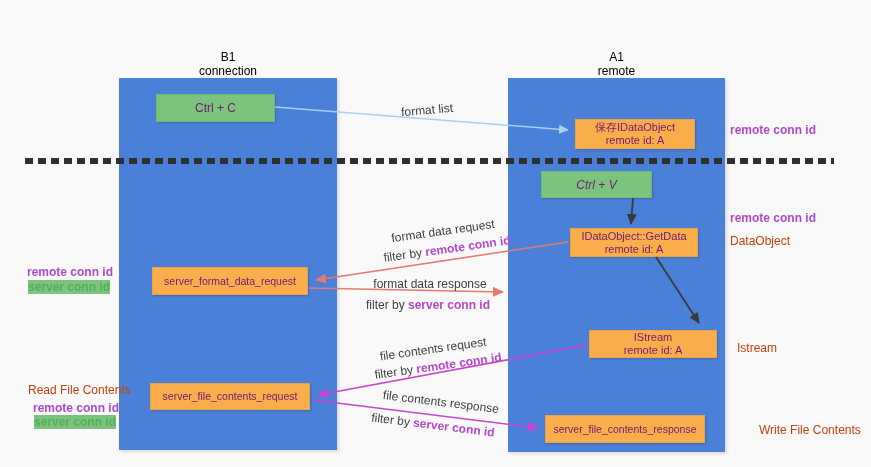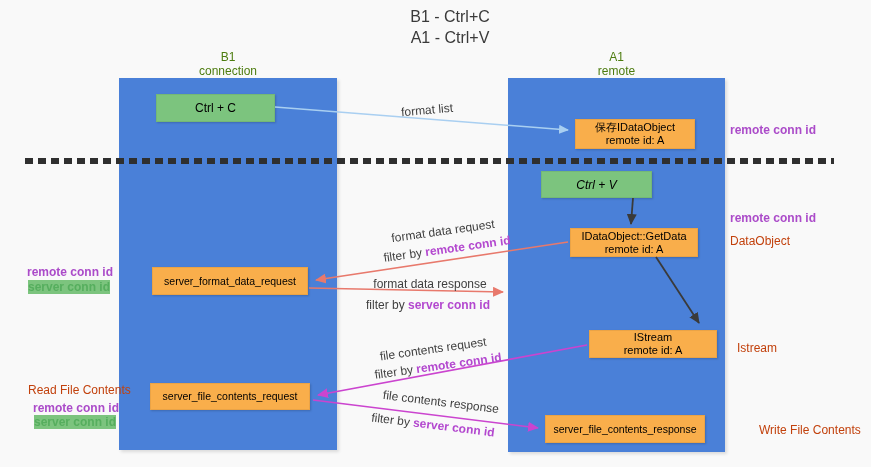--- a/index.html
+++ b/index.html
@@ -1,44 +1,40 @@
 <!DOCTYPE html>
 <html><head>
 <meta charset="utf-8">
 <style>
   html,body{margin:0;padding:0;background:#f9f9f9;font-family:"Liberation Sans","DejaVu Sans",sans-serif;}
   #canvas{position:relative;width:871px;height:467px;background:#f9f9f9;overflow:hidden;}
   .abs{position:absolute;}
   .title{left:240px;top:6px;width:420px;text-align:center;font-size:16px;line-height:21px;color:#3a3a3a;}
-  .col-header{top:50px;text-align:center;font-size:12px;line-height:14px;color:#4d7c0f;}
+  .col-header{top:50px;text-align:center;font-size:12px;line-height:14px;color:#000000;}
   .column{background:#4a80d8;box-shadow:2px 2px 3px rgba(0,0,0,0.12);z-index:1;}
   .dashline{left:25px;top:158px;width:809px;height:6px;z-index:3;
     background:repeating-linear-gradient(90deg,#2f2f2f 0 8px,transparent 8px 13px);}
   .node{z-index:4;display:flex;flex-direction:column;align-items:center;justify-content:center;
-    color:#000000;text-align:center;box-shadow:1px 1px 2px rgba(0,0,0,0.18);border:1px solid rgba(0,0,0,0.06);box-sizing:border-box;}
+    color:#701a75;text-align:center;box-shadow:1px 1px 2px rgba(0,0,0,0.18);border:1px solid rgba(0,0,0,0.06);box-sizing:border-box;}
   .green{background:#7cc47e;font-size:12px;}
   .orange{background:#f9ae4b;font-size:11px;line-height:13px;}
   .orange.single{font-size:10.5px;}
   .ann{z-index:6;font-size:12px;color:#3f3f3f;white-space:nowrap;transform-origin:center;}
   .center{transform:translate(-50%,-50%);}
   .key-purple{color:#b348cf;font-weight:bold;}
   .side{z-index:6;font-size:12px;color:#c2410c;white-space:nowrap;}
   .side.purple{color:#ab4bc9;font-weight:bold;}
   .side.green{color:#56ae5e;font-weight:bold;}
   svg.arrows{position:absolute;left:0;top:0;z-index:5;pointer-events:none;}
 </style>
 </head>
 <body>
 
 <div id="canvas">
 
-  <div class="abs title">
-    <div>B1 - Ctrl+C</div>
-    <div>A1 - Ctrl+V</div>
-  </div>
 
   <div class="abs col-header" style="left:119px;width:218px;">
     <div>B1</div>
     <div>connection</div>
   </div>
   <div class="abs col-header" style="left:508px;width:217px;">
     <div>A1</div>
     <div>remote</div>
   </div>
 

